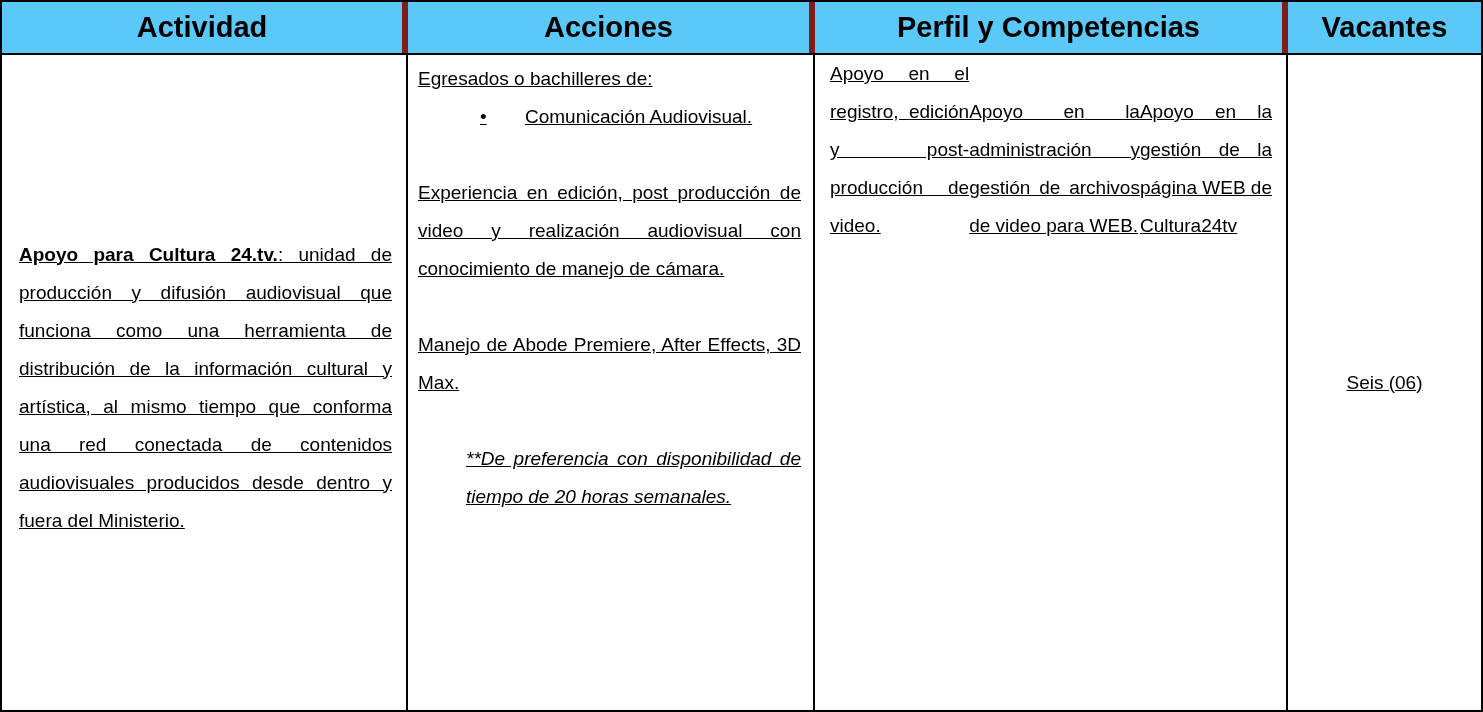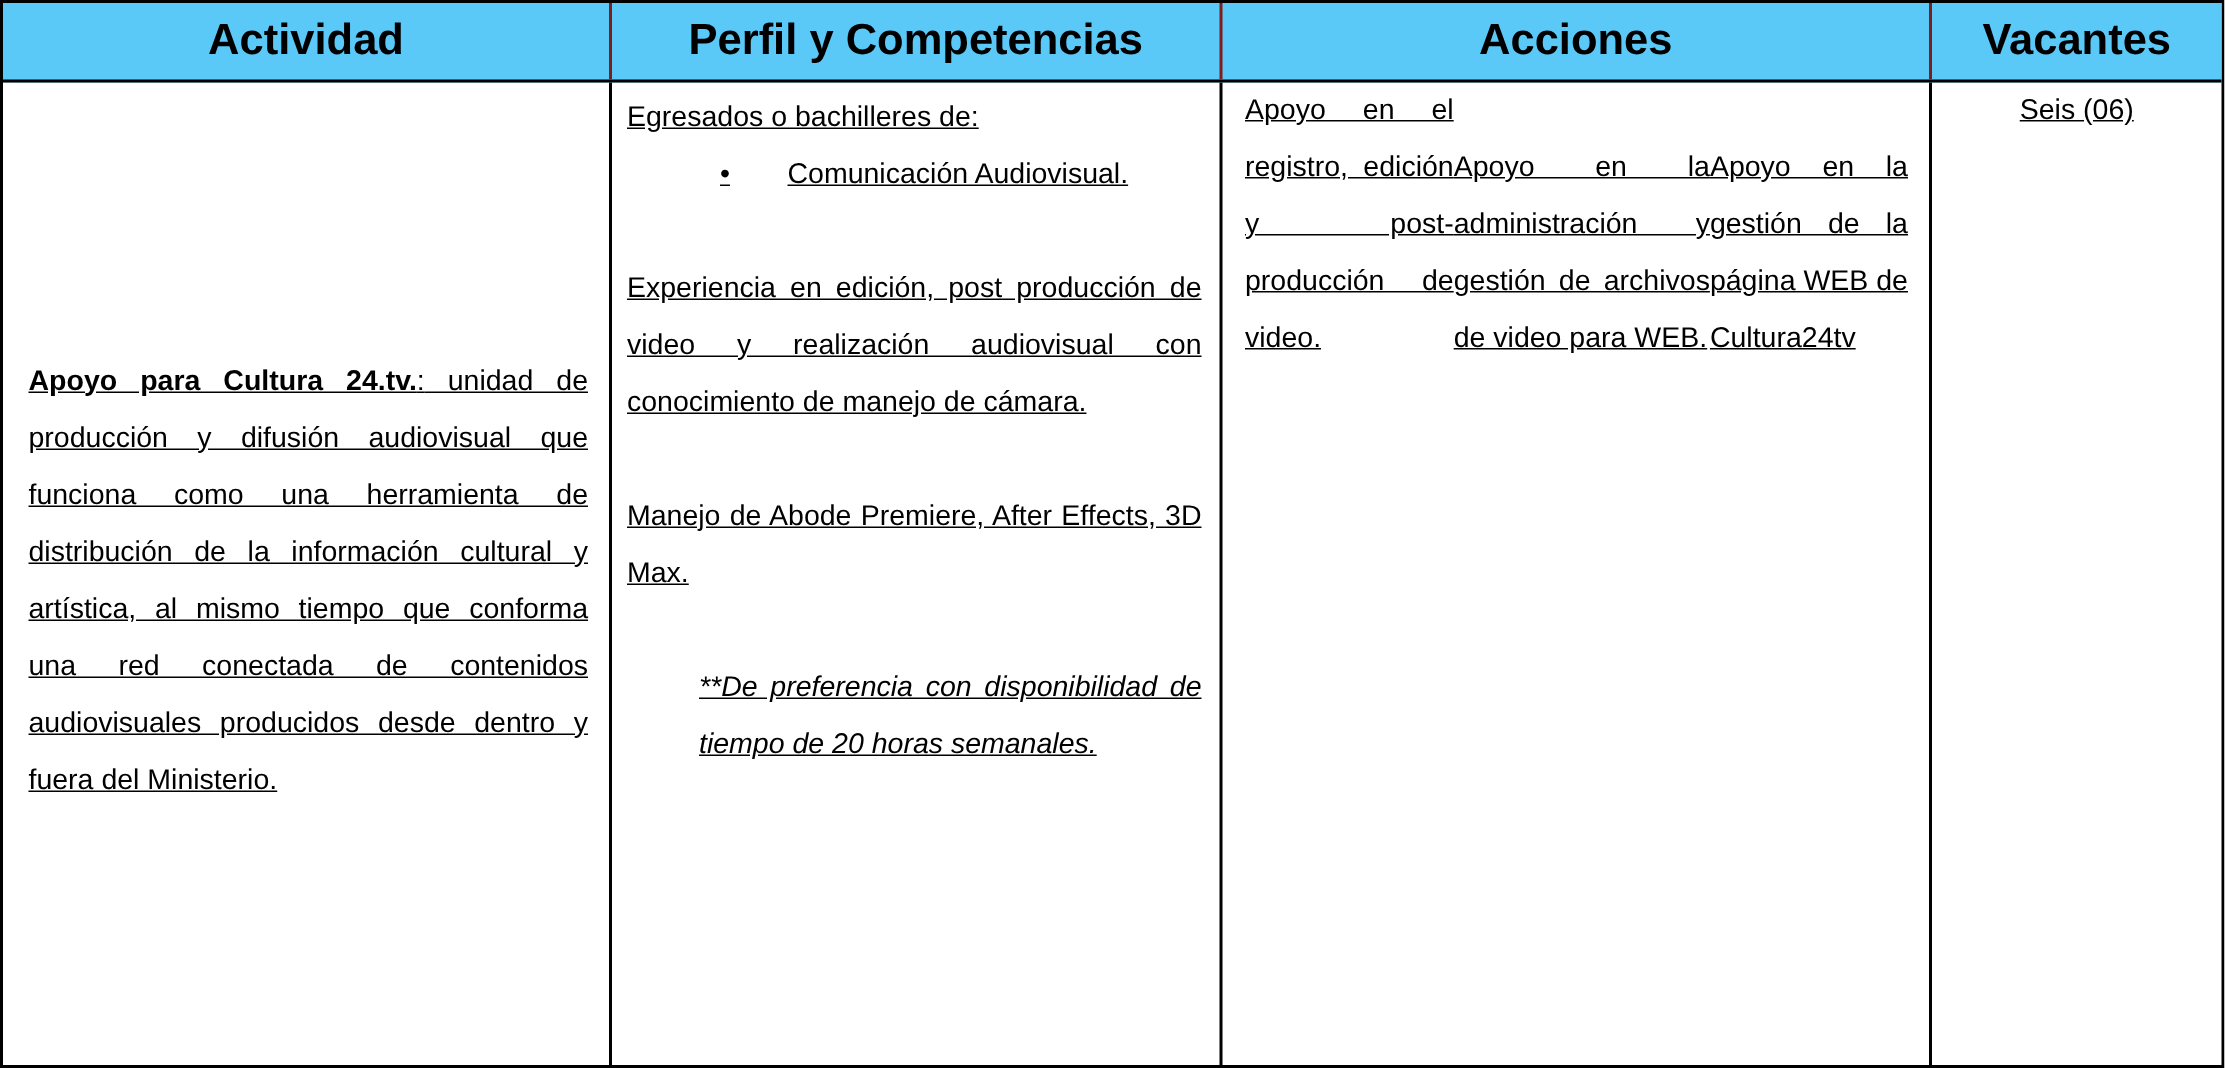--- a/index.html
+++ b/index.html
@@ -24,21 +24,21 @@
     flex:none;
     background:#5BC9F8;
     border-bottom:2px solid #000000;
   }
   .header-cell {
     display:flex;
     align-items:center;
     justify-content:center;
     font-weight:bold;
     font-size:29px;
-    border-right:2px solid #7f1d1d;
+    border-right:6px solid #7f1d1d;
   }
   .header-cell:last-child { border-right:none; }
   .body-row {
     display:grid;
     grid-template-columns:406px 407px 473px 1fr;
     flex:1;
     min-height:0;
   }
   .cell {
     border-right:2px solid #000000;
@@ -85,37 +85,38 @@
     display:flex;
     flex-direction:row;
     justify-content:center;
     padding:0 14px 0 15px;
   }
   .cell-acciones .para { text-align:justify; }
   .cell-acciones .para + .para { margin-top:38px; }
 
   .cell-vacantes {
     display:flex;
+    align-items:center;
     justify-content:center;
   }
 </style>
 </head>
 <body>
 
 <div class="doc-table">
 
   <div class="header-row">
     <div class="header-cell">
       <span>Actividad</span>
     </div>
     <div class="header-cell">
-      <span>Perfil y Competencias</span>
+      <span>Acciones</span>
     </div>
     <div class="header-cell">
-      <span>Acciones</span>
+      <span>Perfil y Competencias</span>
     </div>
     <div class="header-cell">
       <span>Vacantes</span>
     </div>
   </div>
 
   <div class="body-row">
 
     <div class="cell cell-actividad">
       <div class="para">

